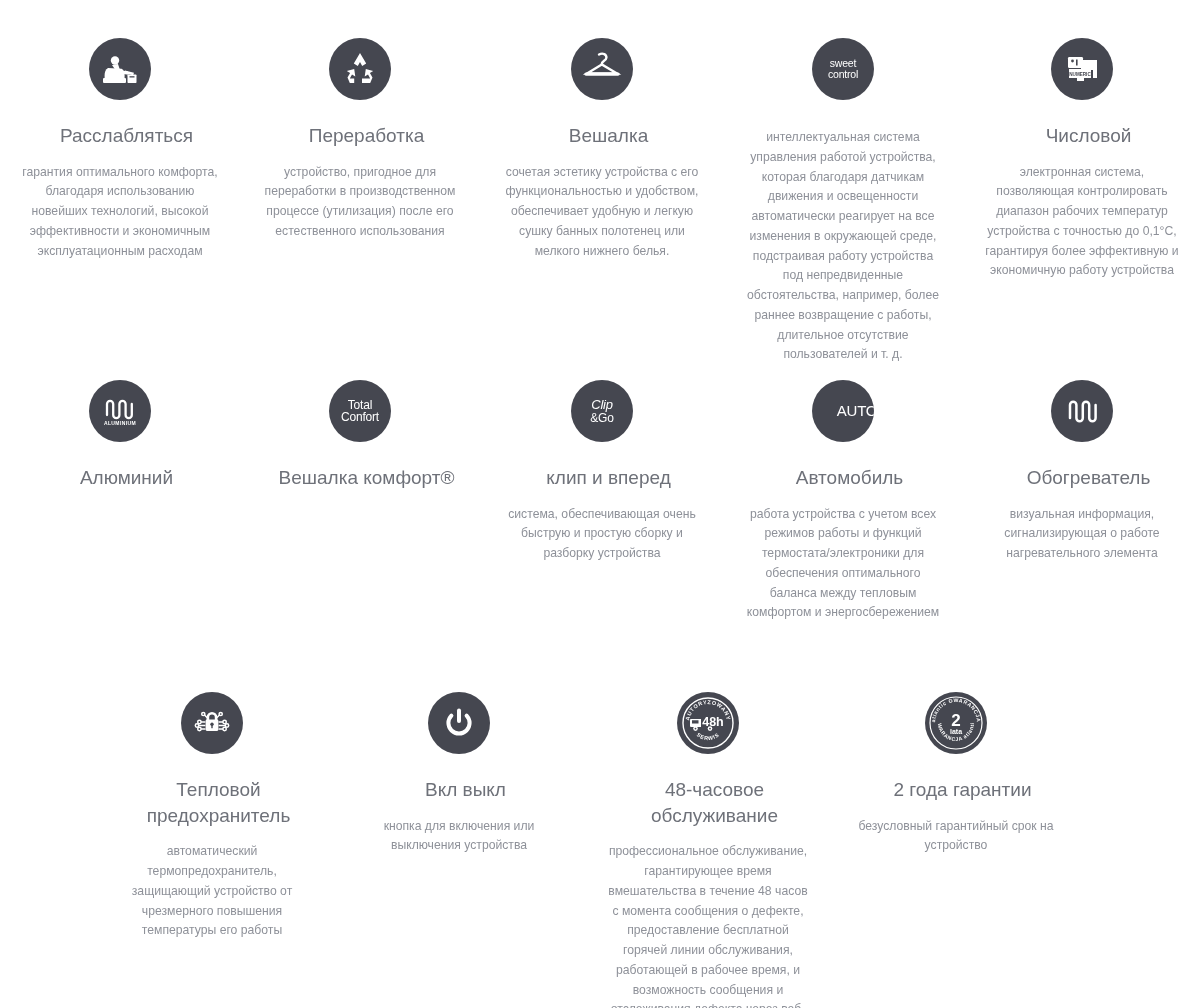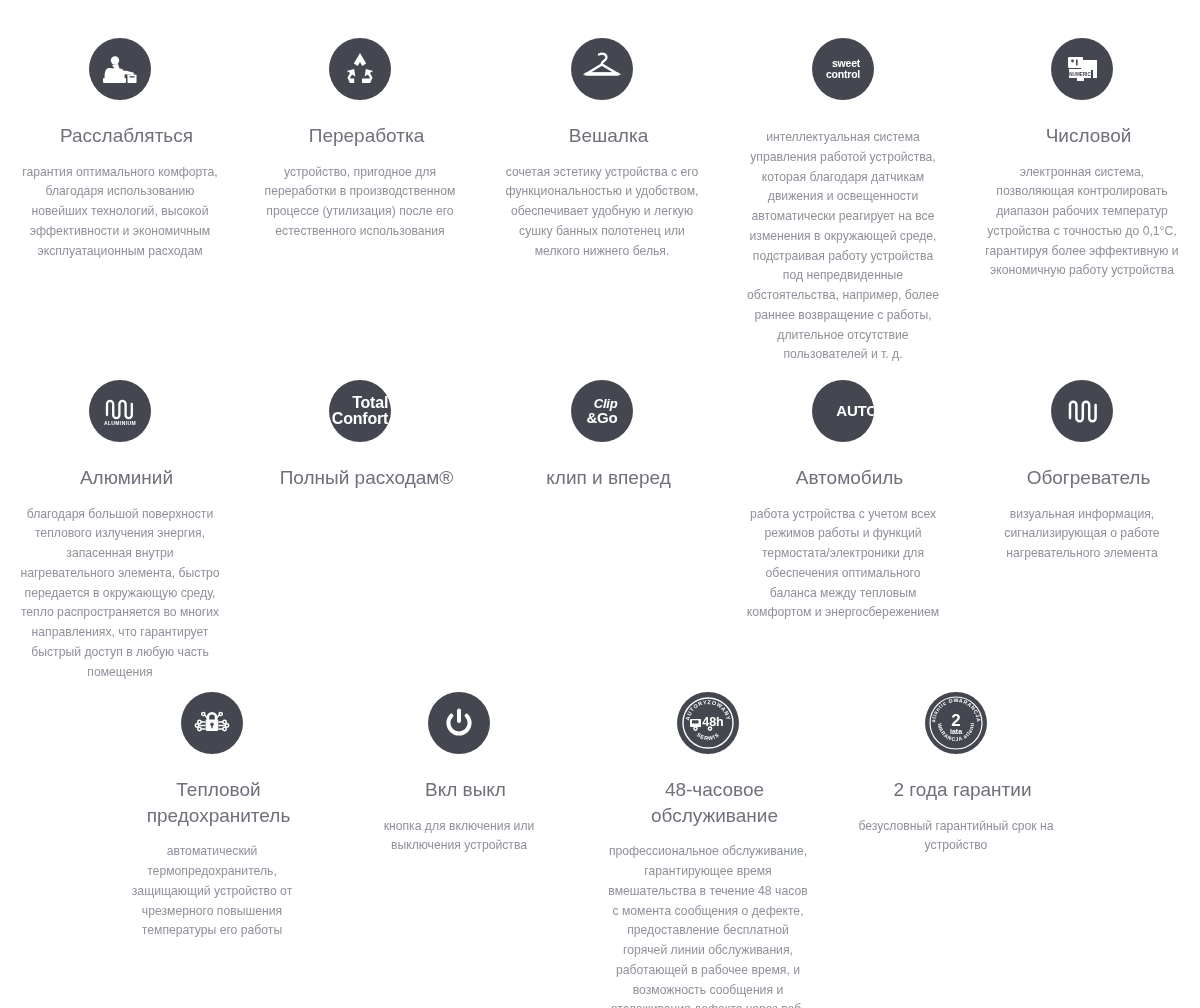--- a/index.html
+++ b/index.html
@@ -35,22 +35,22 @@
     display: flex;
     align-items: center;
     justify-content: center;
     position: relative;
     overflow: hidden;
   }
   .badge svg { display: block; }
   .badge .txt {
     color: #ffffff;
     line-height: 1.02;
-    text-align: right;
-    font-weight: bold;
+    text-align: center;
+    font-weight: normal;
     letter-spacing: -0.2px;
   }
   .ttl {
     font-size: 19px;
     color: #6e7179;
     font-weight: 400;
     line-height: 1.35;
     margin: 9px 0 0 13px;
     padding: 0 12px;
   }
@@ -70,21 +70,21 @@
   .c2 { left: 240px; }
   .c3 { left: 482px; }
   .c4 { left: 723px; }
   .c5 { left: 962px; }
   .c1b { left: 92px; }
   .c2b { left: 339px; }
   .c3b { left: 588px; }
   .c4b { left: 836px; }
 
   .sweet-txt { font-size: 10.5px; font-weight: 600; }
-  .tc-txt { font-size: 16px; }
+  .tc-txt { font-size: 12px; }
   .clip-txt { font-size: 13px; font-style: italic; }
   .auto-txt { font-size: 15px; letter-spacing: 0.3px; margin-left: 28px; }
 </style>
 </head>
 <body>
 
 <div class="grid">
 
   <div class="feature r1 c1">
     <div class="icon-wrap">
@@ -173,39 +173,39 @@
       <div class="badge">
         <svg width="48" height="48" viewBox="0 0 48 48">
           <g fill="none" stroke="#fff" stroke-width="2.3" stroke-linecap="round">
             <path d="M11 28 V17 a3.1 3.1 0 0 1 6.2 0 V28 a3.1 3.1 0 0 0 6.2 0 V17 a3.1 3.1 0 0 1 6.2 0 V28 a3.1 3.1 0 0 0 6.2 0 V17"></path>
           </g>
           <text x="24" y="38" font-size="5" fill="#fff" text-anchor="middle" font-family="Liberation Sans, sans-serif" font-weight="bold" letter-spacing="0.4">ALUMINIUM</text>
         </svg>
       </div>
     </div>
     <div class="ttl">Алюминий</div>
-    <div class="desc">благодаря большой поверхности теплового излучения энергия, запасенная внутри нагревательного элемента, быстро передается в окружающую среду, тепло распространяется во многих направлениях, что гарантирует быстрый доступ в любую часть помещения</div>
   </div>
 
   <div class="feature r2 c2">
     <div class="icon-wrap">
       <div class="badge">
         <div class="txt tc-txt">Total<br>Confort</div>
       </div>
     </div>
-    <div class="ttl">Полный расходам®</div>
+    <div class="ttl">Вешалка комфорт®</div>
   </div>
 
   <div class="feature r2 c3">
     <div class="icon-wrap">
       <div class="badge">
-        <div class="txt clip-txt">Clip<br><span style="font-size:15px;font-style:normal;">&amp;Go</span></div>
+        <div class="txt clip-txt">Clip<br><span style="font-size:12px;font-style:normal;">&amp;Go</span></div>
       </div>
     </div>
     <div class="ttl">клип и вперед</div>
+    <div class="desc">система, обеспечивающая очень быструю и простую сборку и разборку устройства</div>
   </div>
 
   <div class="feature r2 c4">
     <div class="icon-wrap">
       <div class="badge">
         <div class="txt auto-txt">AUTO</div>
       </div>
     </div>
     <div class="ttl">Автомобиль</div>
     <div class="desc">работа устройства с учетом всех режимов работы и функций термостата/электроники для обеспечения оптимального баланса между тепловым комфортом и энергосбережением</div>

